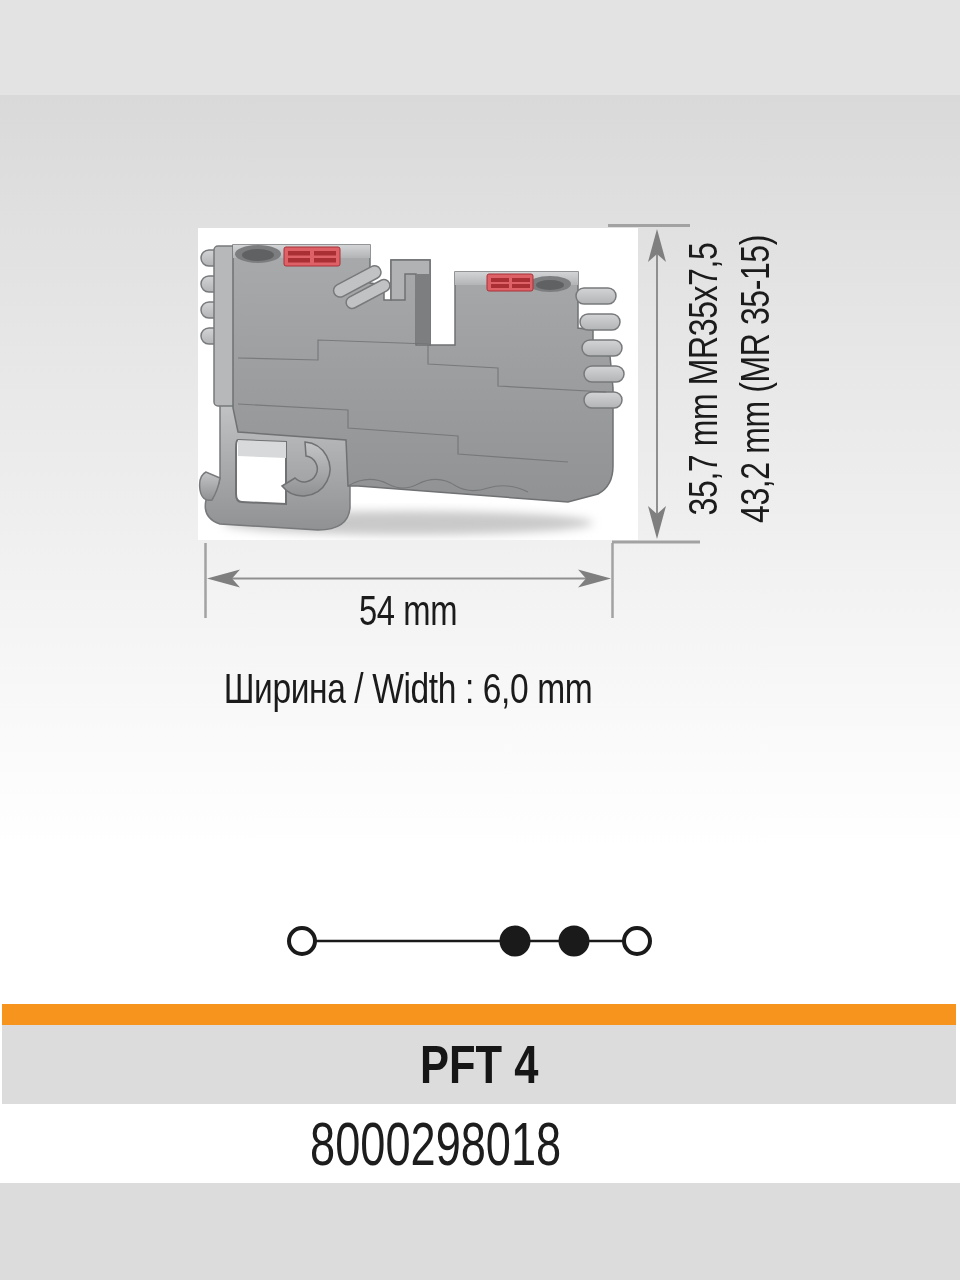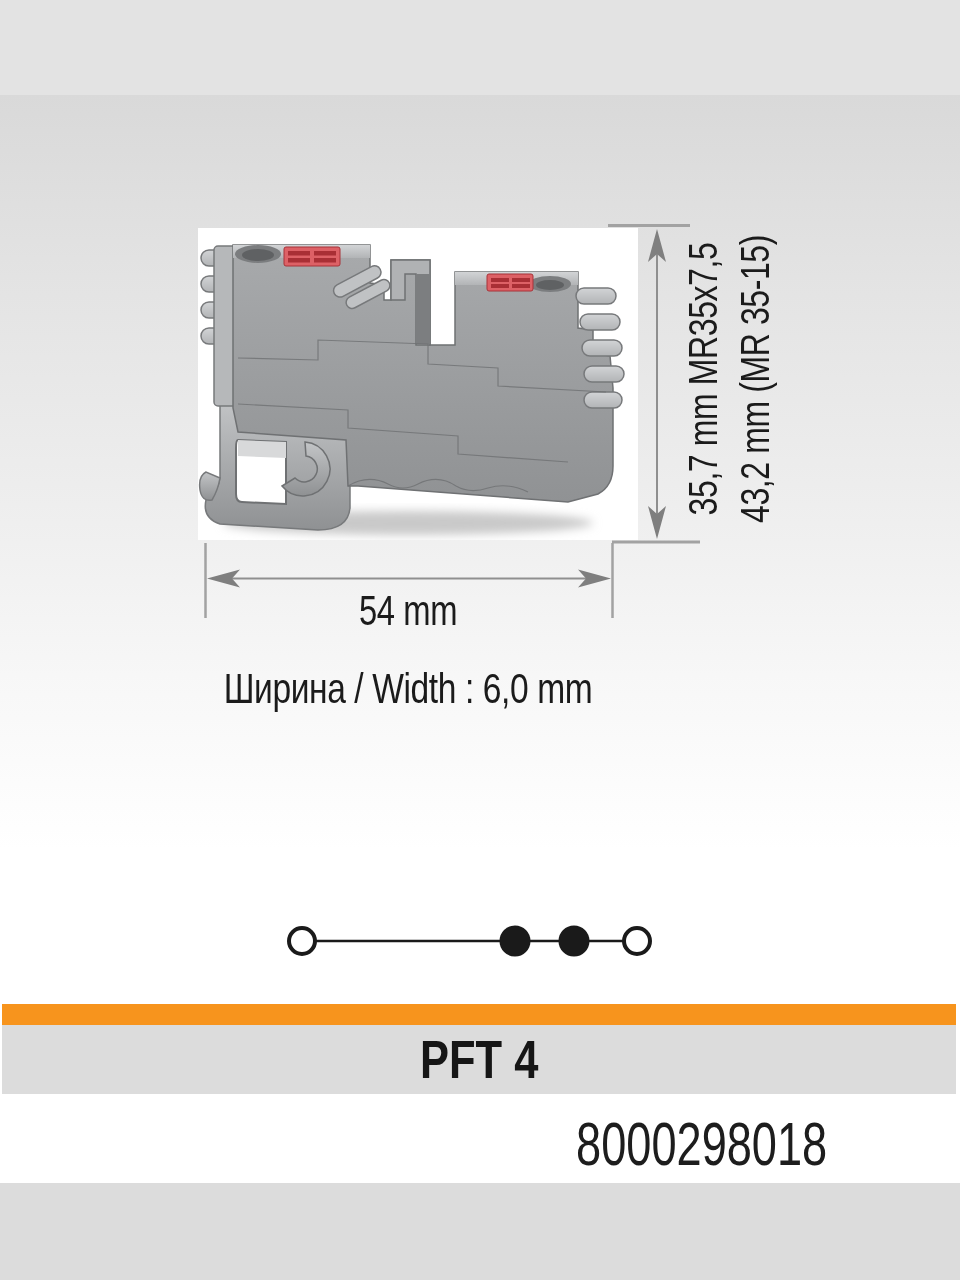--- a/index.html
+++ b/index.html
@@ -25,28 +25,28 @@
     position:absolute;white-space:nowrap;color:#1b1b1b;
     font-size:40px;letter-spacing:-0.5px;
     transform:translate(-50%,-50%) rotate(-90deg) scaleX(0.80);
   }
   .lbl-54{left:408px;top:611px;}
   .lbl-width-note{left:408px;top:688px;font-size:43px;}
   .lbl-h1{left:703px;top:379px;}
   .lbl-h2{left:755px;top:379px;}
   .orange-bar{position:absolute;left:2px;top:1004px;width:954px;height:21px;background:var(--accent-orange,#f7941d);}
   .name-band{
-    position:absolute;left:2px;top:1025px;width:954px;height:69px;
+    position:absolute;left:2px;top:1025px;width:954px;height:79px;
     background:var(--band-gray,#dcdcdc);
     display:flex;align-items:center;justify-content:center;
   }
   .name-band .txt{font-size:53px;font-weight:bold;color:#161616;transform:scaleX(0.82);}
   .code-band{
     position:absolute;left:0;top:1104px;width:871px;height:79px;background:#ffffff;
-    display:flex;align-items:center;justify-content:flex-end;border-radius:12px;
+    display:flex;align-items:center;justify-content:center;border-radius:12px;
   }
   .code-band .txt{font-size:61px;font-weight:normal;color:#1d1d1d;transform:scaleX(0.74);letter-spacing:0px;}
   .band-bottom{position:absolute;left:0;top:1183px;width:960px;height:97px;background:var(--band-gray,#dcdcdc);}
 </style>
 </head>
 <body>
 
 <div class="page">
 
   <div class="band-top"></div>

